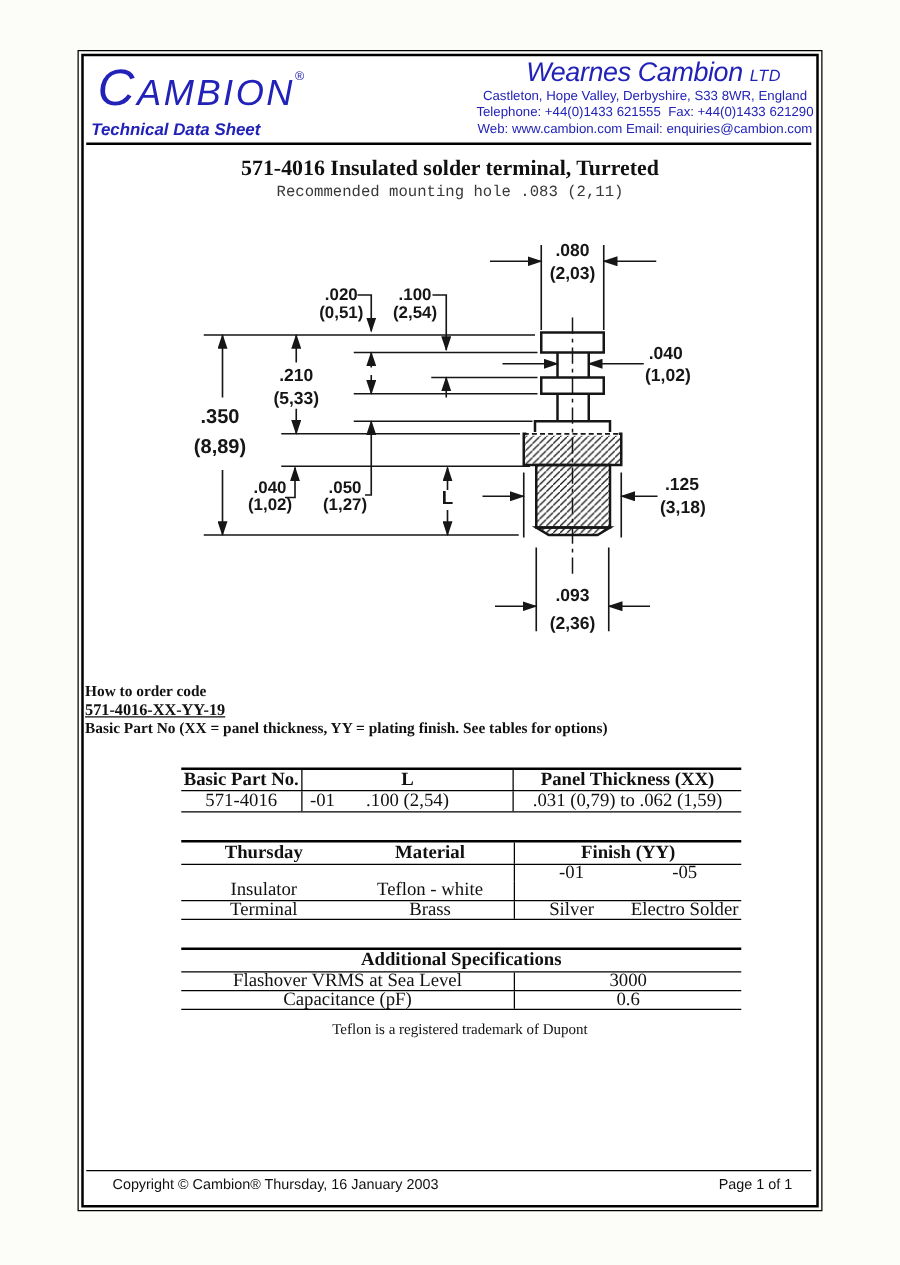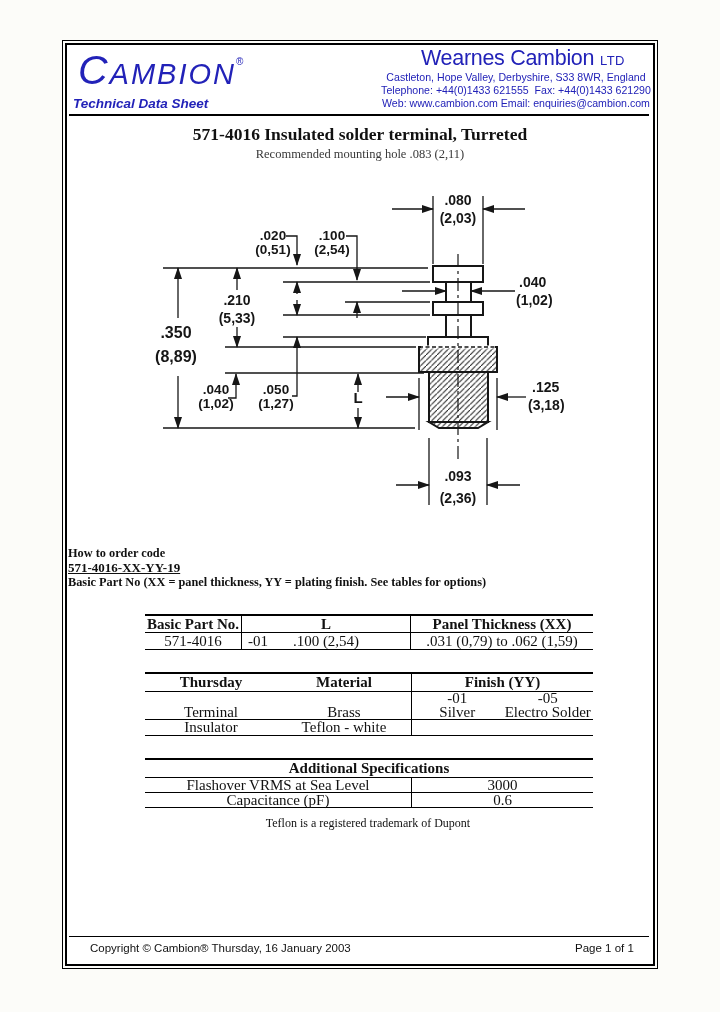--- a/index.html
+++ b/index.html
@@ -11,26 +11,26 @@
   .frame-inner{left:65px;top:43px;width:586px;height:919px;border:2px solid #000;background:#fff;}
   .header-rule{left:69px;top:114px;width:580px;border-top:2px solid #000;}
   .footer-rule{left:69px;top:936px;width:580px;border-top:1px solid #000;}
   
   .brand{left:78px;top:50px;color:#2222b8;font-style:italic;letter-spacing:2px;white-space:nowrap;}
   .brand .big-c{font-size:41px;line-height:41px;}
   .brand .rest{font-size:29px;}
   .reg-mark{left:236px;top:56px;color:#2222b8;font-size:10px;}
   .tagline{left:73px;top:96px;color:#2222b8;font-size:13.5px;font-weight:bold;font-style:italic;}
   .hdr-right{left:380px;top:46px;width:272px;text-align:center;color:#2222b8;}
-  .company-line{font-size:21.5px;letter-spacing:-0.3px;margin-left:14px;white-space:nowrap;}
+  .company-line{font-size:21.5px;letter-spacing:-0.3px;margin-left:14px;white-space:nowrap;font-style:italic;}
   .company-suffix{font-size:13px;letter-spacing:0.5px;}
   .hdr-small{font-size:10.6px;line-height:13px;white-space:pre;}
   .doc-title{left:68px;top:124px;width:584px;text-align:center;font-family:"Liberation Serif",serif;
              font-weight:bold;font-size:17.5px;}
-  .doc-subtitle{left:68px;top:147px;width:584px;text-align:center;font-family:Liberation Serif, serif;
+  .doc-subtitle{left:68px;top:147px;width:584px;text-align:center;font-family:Liberation Mono, monospace;
              font-size:12.5px;color:#383838;}
   
   .drawing{left:140px;top:190px;}
   .drawing text{font-family:"Liberation Sans",sans-serif;font-weight:bold;fill:#161616;}
   
   .order-line{left:68px;width:584px;font-family:"Liberation Serif",serif;
               font-weight:bold;font-size:12.3px;}
   .order-code{text-decoration:underline;font-size:13px;}
   
   .tbl{position:absolute;left:145px;width:448px;border-top:2.5px solid #000;
@@ -190,33 +190,33 @@
       <div class="tc wc vl">Finish (YY)</div>
     </div>
     <div class="trow" style="height:13px">
       <div class="tc wa"></div>
       <div class="tc wb"></div>
       <div class="tc wc vl">
         <span class="half">-01</span>
         <span class="half">-05</span>
       </div>
     </div>
+    <div class="trow rule-bb" style="height:15px">
+      <div class="tc wa">Insulator</div>
+      <div class="tc wb">Teflon - white</div>
+      <div class="tc wc vl"></div>
+    </div>
     <div class="trow rule-b" style="height:14px">
       <div class="tc wa">Terminal</div>
       <div class="tc wb">Brass</div>
       <div class="tc wc vl">
         <span class="half">Silver</span>
         <span class="half">Electro Solder</span>
       </div>
     </div>
-    <div class="trow rule-bb" style="height:15px">
-      <div class="tc wa">Insulator</div>
-      <div class="tc wb">Teflon - white</div>
-      <div class="tc wc vl"></div>
-    </div>
   </div>
 
   <div class="tbl" style="top:758px">
     <div class="trow th rule-b" style="height:17px">
       <div class="tc" style="width:448px">Additional Specifications</div>
     </div>
     <div class="trow rule-b" style="height:14px">
       <div class="tc wl">Flashover VRMS at Sea Level</div>
       <div class="tc wv vl">3000</div>
     </div>

